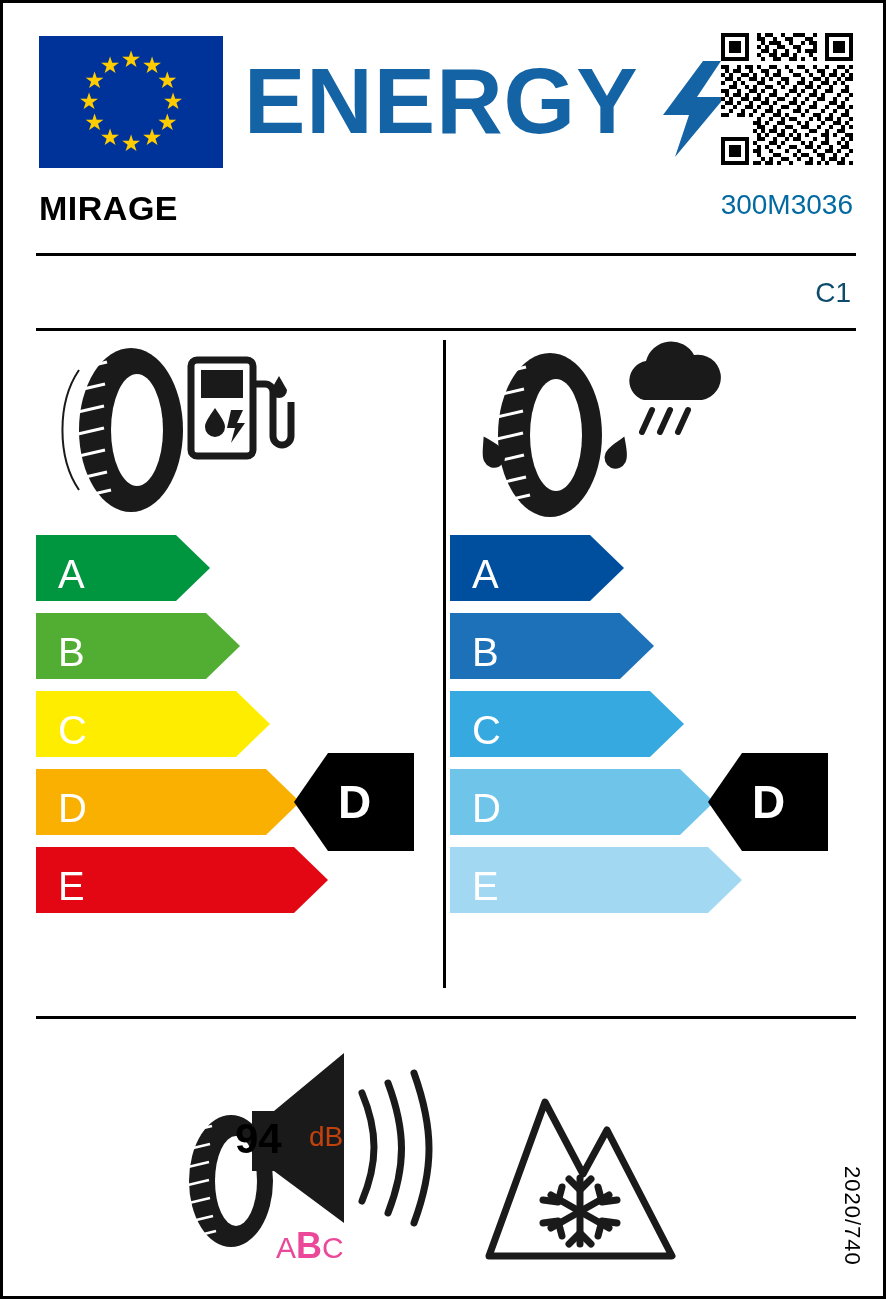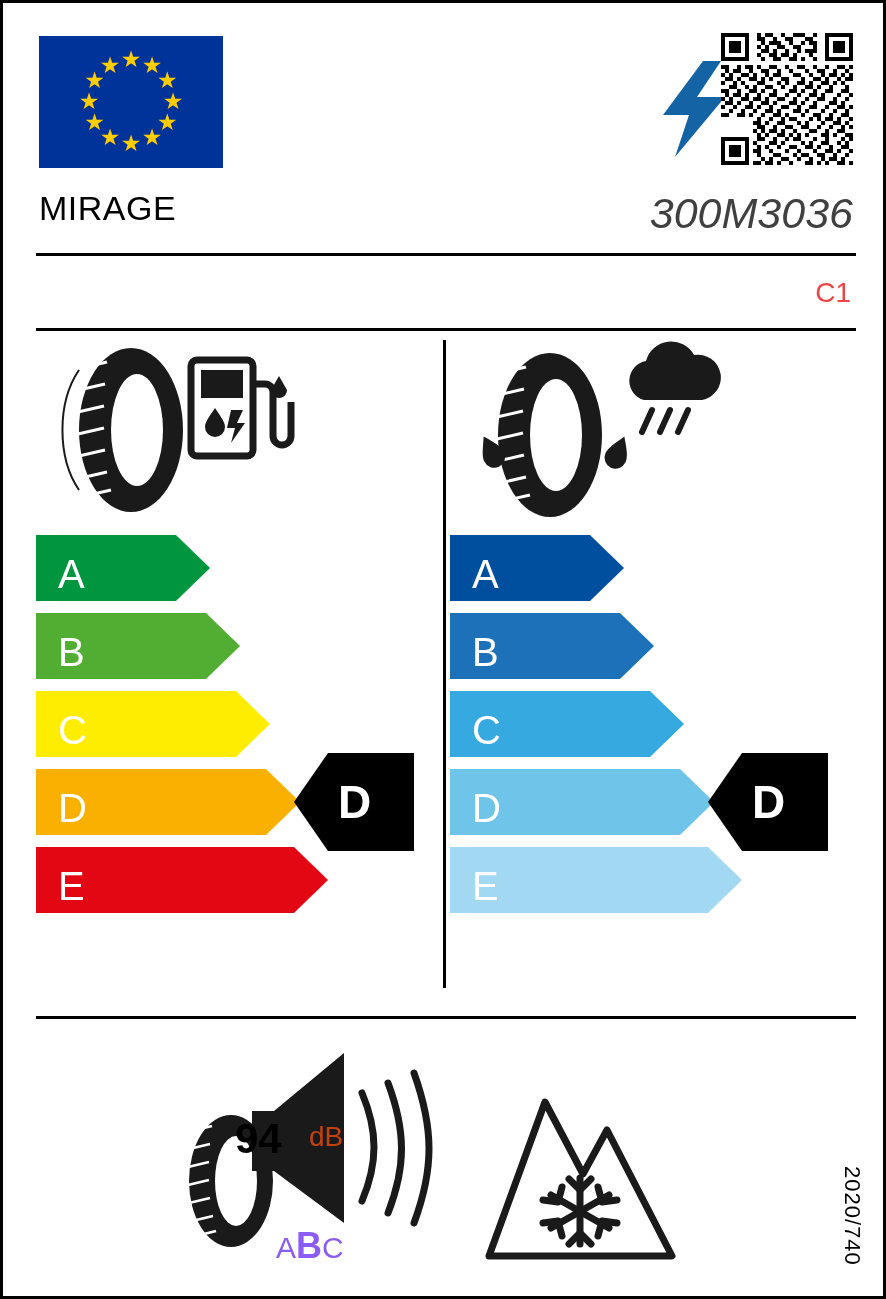--- a/index.html
+++ b/index.html
@@ -77,31 +77,30 @@
     left: 36px;
     top: 186px;
     width: 814px;
     height: 60px;
   }
   .brand-name {
     position: absolute;
     left: 0;
     top: 0;
     font-size: 34px;
-    font-weight: normal;
+    font-weight: bold;
     letter-spacing: .5px;
     color: #000;
   }
   .brand-code {
     position: absolute;
     right: 0;
     top: 0;
-    font-size: 43px;
-    color: #404040;
-    font-style: italic;
+    font-size: 28px;
+    color: #0369a1;
   }
   .rule {
     position: absolute;
     left: 33px;
     width: 820px;
     height: 3px;
     background: #000;
   }
   .rule-1 { top: 250px; }
   .rule-2 { top: 325px; }
@@ -121,21 +120,21 @@
     top: 0;
     font-size: 37px;
     color: #000;
     letter-spacing: .5px;
   }
   .class-code {
     position: absolute;
     right: 2px;
     top: 6px;
     font-size: 28px;
-    color: #ef4444;
+    color: #0c4a6e;
   }
 
   
   .divider-v {
     position: absolute;
     left: 440px;
     top: 337px;
     width: 3px;
     height: 648px;
     background: #000;
@@ -224,21 +223,21 @@
     left: 306px;
     top: 1118px;
     font-size: 28px;
     color: #c2410c;
   }
   .abc {
     position: absolute;
     left: 273px;
     top: 1222px;
     font-size: 30px;
-    color: #8b5cf6;
+    color: #ec4899;
   }
   .abc b { font-size: 36px; }
 
   .snow-group {
     position: absolute;
     left: 480px;
     top: 1075px;
     width: 195px;
     height: 185px;
   }
@@ -268,20 +267,21 @@
         <span class="star" style="left: 116.873px; top: 75px;">★</span>
         <span class="star" style="left: 101.5px; top: 90.3731px;">★</span>
         <span class="star" style="left: 80.5px; top: 96px;">★</span>
         <span class="star" style="left: 59.5px; top: 90.3731px;">★</span>
         <span class="star" style="left: 44.1269px; top: 75px;">★</span>
         <span class="star" style="left: 38.5px; top: 54px;">★</span>
         <span class="star" style="left: 44.1269px; top: 33px;">★</span>
         <span class="star" style="left: 59.5px; top: 17.6269px;">★</span>
       </div>
 
+    <div class="energy-word">ENERGY</div>
 
     <svg class="bolt" viewBox="0 0 70 96">
       <polygon points="44,0 4,54 30,54 16,96 66,36 38,36 62,0" fill="#1464A5"></polygon>
     </svg>
 
     <svg class="qr" viewBox="0 0 33 33" shape-rendering="crispEdges">
       <rect width="33" height="33" fill="#fff"></rect>
       <g fill="#000">
         <rect x="0" y="0" width="7" height="1"></rect>
           <rect x="0" y="0" width="1" height="7"></rect>

